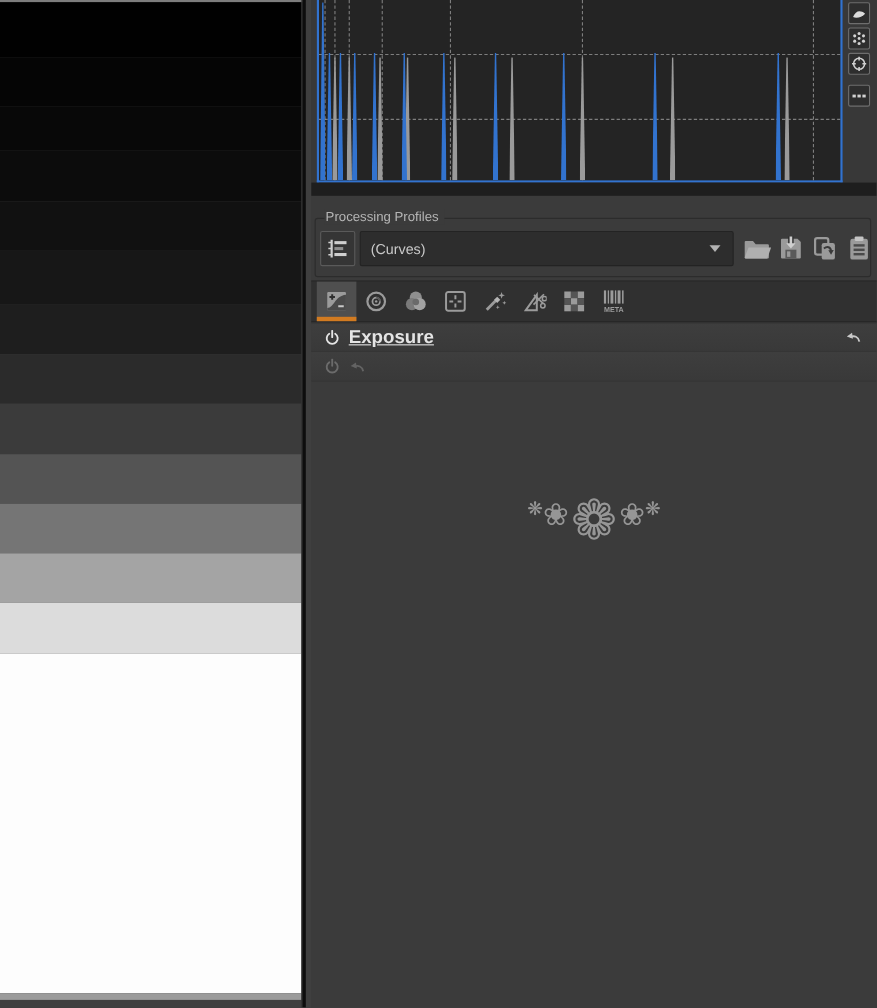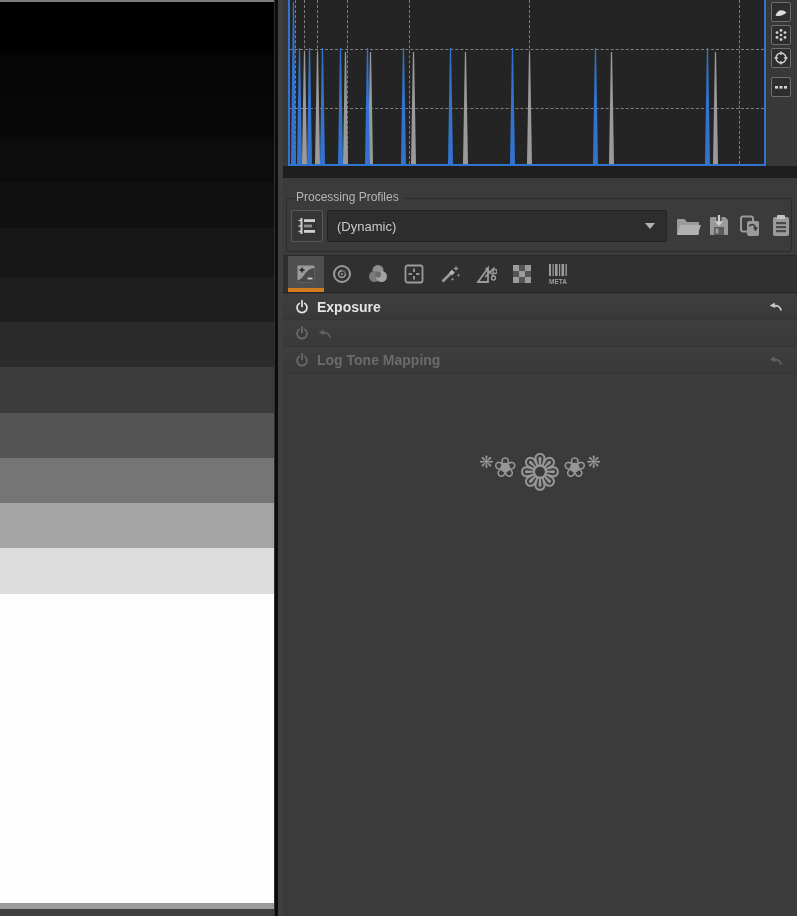--- a/index.html
+++ b/index.html
@@ -53,21 +53,21 @@
     background:transparent;border:none;padding:0;}
   .tab.selected{background:#4f4f4f;}
   .tab.selected::after{content:"";position:absolute;left:0;right:0;bottom:0;height:4px;background:#d27b21;}
 
   
   #tools{left:0;top:293px;width:514px;}
   .tool-row{height:27px;display:flex;align-items:center;padding:0 14px 0 12px;box-sizing:border-box;
     border-bottom:1px solid #353535;cursor:pointer;background:linear-gradient(#3e3e3e,#393939);}
   .tool-row:first-child{border-top:1px solid #343434;}
   .tool-row .pwr{display:flex;margin-right:8px;}
-  .tool-row .lbl{font-size:14px;font-weight:bold;color:#e4e4e4;flex:1;}
+  .tool-row .lbl{font-size:17px;font-weight:bold;color:#e4e4e4;flex:1;text-decoration:underline;}
   .tool-row .rst{display:flex;}
   .tool-row.disabled .lbl{color:#6b6b6b;}
   .tool-row.disabled .pwr svg *{stroke:#6b6b6b;}
   .tool-row.disabled .rst svg path{stroke:#636363;}
   .tool-row.disabled .rst svg polygon{fill:#636363;}
 
   
   #ornament{left:0;top:446px;width:514px;display:flex;justify-content:center;align-items:flex-start;color:#969696;}
   #ornament span{line-height:1;}
   .orn-s{font-size:17px;transform:translateY(8px);}
@@ -185,21 +185,21 @@
           <line x1="5.5" y1="3" x2="5.5" y2="19" stroke="#cfcfcf" stroke-width="2"></line>
           <line x1="2.5" y1="5.5" x2="5" y2="5.5" stroke="#cfcfcf" stroke-width="1.4"></line>
           <line x1="2.5" y1="11" x2="5" y2="11" stroke="#cfcfcf" stroke-width="1.4"></line>
           <line x1="2.5" y1="16.5" x2="5" y2="16.5" stroke="#cfcfcf" stroke-width="1.4"></line>
           <rect x="8" y="4.2" width="11" height="2.8" fill="#cfcfcf"></rect>
           <rect x="8" y="9.6" width="8" height="2.8" fill="#8f8f8f"></rect>
           <rect x="8" y="15" width="11" height="2.8" fill="#cfcfcf"></rect>
         </svg>
       </button>
     <div id="profile-combo" class="abs">
-      <span class="val">(Dynamic)</span>
+      <span class="val">(Curves)</span>
       <span class="arrow"></span>
     </div>
     <div id="profile-actions" class="abs">
         <button class="pact">
           <svg width="26" height="22" viewBox="0 0 26 22">
             <path d="M2 19 L2 5 Q2 4 3 4 L9.5 4 L12 7 L23 7 Q24 7 24 8 L24 19 Q24 20 23 20 L3 20 Q2 20 2 19 Z" fill="#9a9a9a"></path>
             <path d="M2 19 L5.5 10 L26 10 L22.5 20 L3 20 Q2 20 2 19 Z" fill="#b0b0b0"></path>
           </svg>
         </button>
         <button class="pact">
@@ -339,35 +339,20 @@
               <line x1="7" y1="0.8" x2="7" y2="6.5" stroke="#e4e4e4" stroke-width="1.7" stroke-linecap="round"></line>
             </svg>
           </span>
           <span class="rst">
             <svg width="15" height="11" viewBox="0 0 15 11">
               <path d="M13.2 9.5 C12.4 5.2 8.6 3.6 5 5.4" fill="none" stroke="#c8c8c8" stroke-width="1.7"></path>
               <polygon points="6.6,1.6 1.8,4.8 7.4,6.9" fill="#c8c8c8"></polygon>
             </svg>
           </span>
         </div>
-        <div class="tool-row disabled">
-          <span class="pwr">
-            <svg width="14" height="14" viewBox="0 0 14 14">
-              <path d="M4.3 3.4 A5 5 0 1 0 9.7 3.4" fill="none" stroke="#e4e4e4" stroke-width="1.7" stroke-linecap="round"></path>
-              <line x1="7" y1="0.8" x2="7" y2="6.5" stroke="#e4e4e4" stroke-width="1.7" stroke-linecap="round"></line>
-            </svg>
-          </span>
-          <span class="lbl">Log Tone Mapping</span>
-          <span class="rst">
-            <svg width="15" height="11" viewBox="0 0 15 11">
-              <path d="M13.2 9.5 C12.4 5.2 8.6 3.6 5 5.4" fill="none" stroke="#c8c8c8" stroke-width="1.7"></path>
-              <polygon points="6.6,1.6 1.8,4.8 7.4,6.9" fill="#c8c8c8"></polygon>
-            </svg>
-          </span>
-        </div>
       </div>
 
     <div id="ornament" class="abs">
         <span class="orn-s">❋</span>
         <span class="orn-m">❀</span>
         <span class="orn-l">❁</span>
         <span class="orn-m">❀</span>
         <span class="orn-s">❋</span>
       </div>
   </div>

